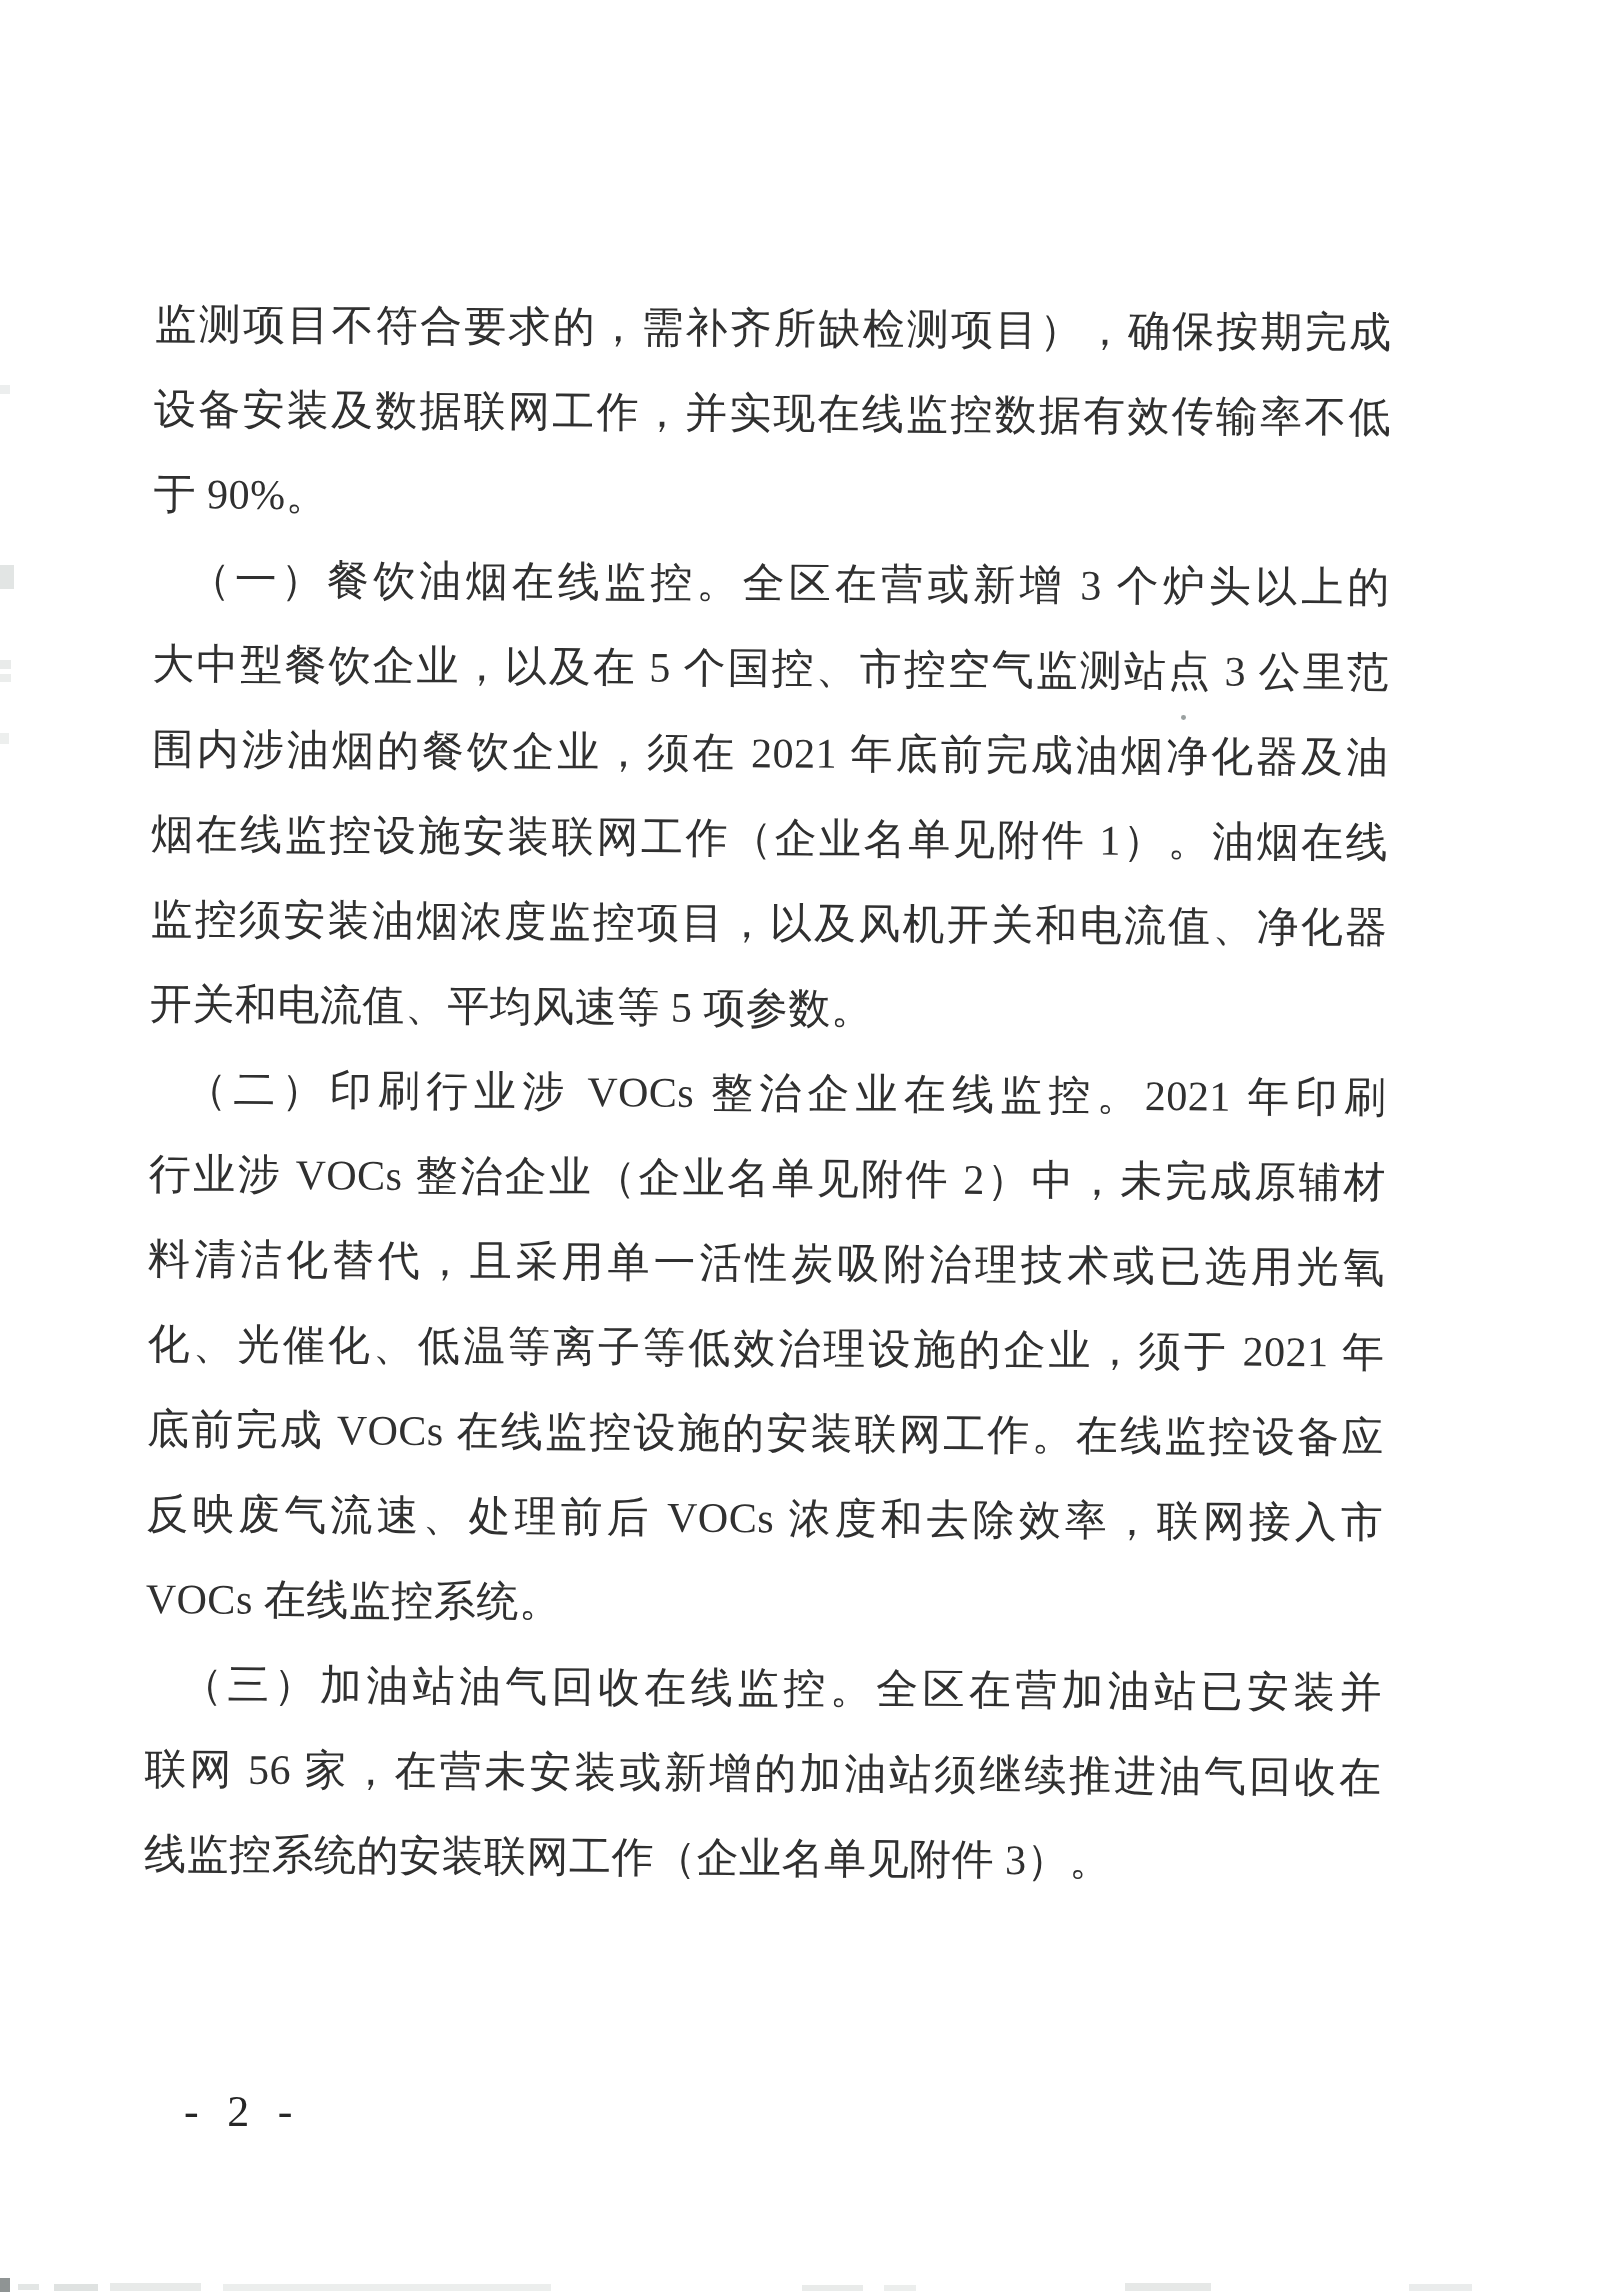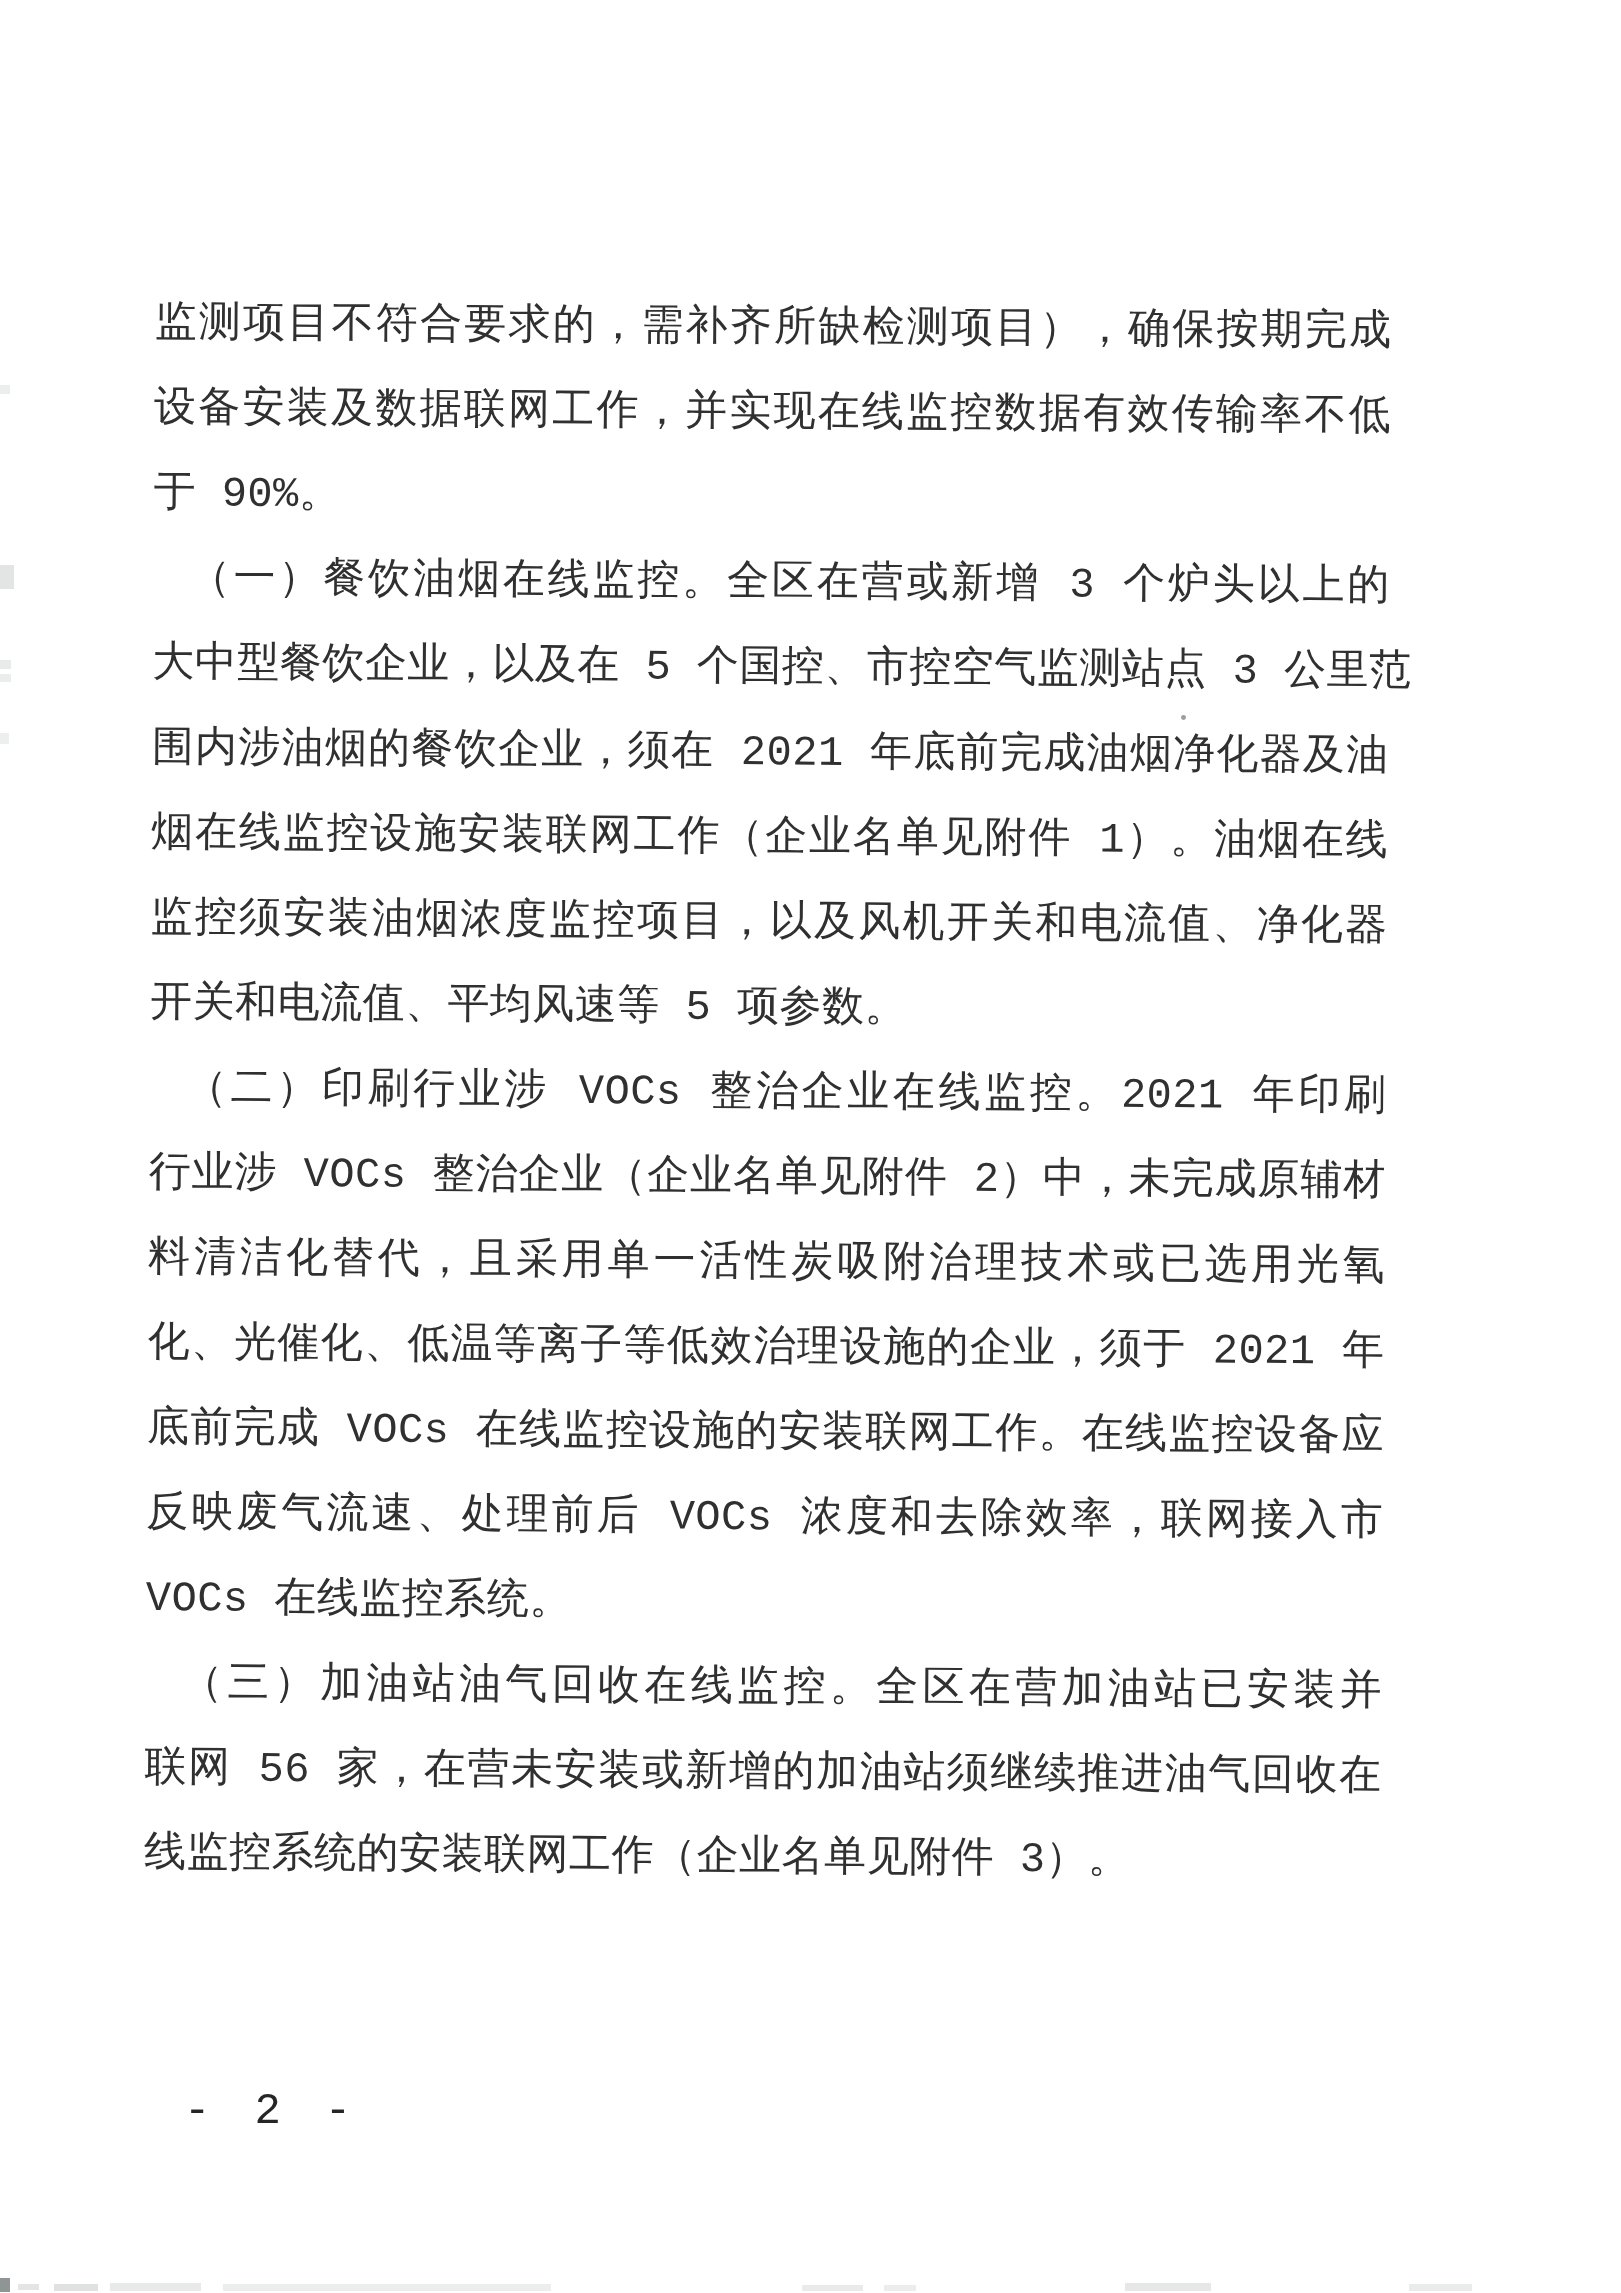--- a/index.html
+++ b/index.html
@@ -8,21 +8,21 @@
     --paper: #ffffff;
     --scan_edge: #c5c9c8;
   }
   html, body { margin: 0; padding: 0; background: #ffffff; }
   .page {
     position: relative;
     width: 1489px;
     height: 2294px;
     background: var(--paper);
     overflow: hidden;
-    font-family: Liberation Mono, monospace;
+    font-family: Liberation Serif, serif;
     color: var(--ink);
   }
   
   .scan-tilt {
     position: absolute;
     left: 0; top: 0; right: 0; bottom: 0;
     transform: rotate(0.4deg);
     transform-origin: 155px 282px;
   }
   .textblock {

